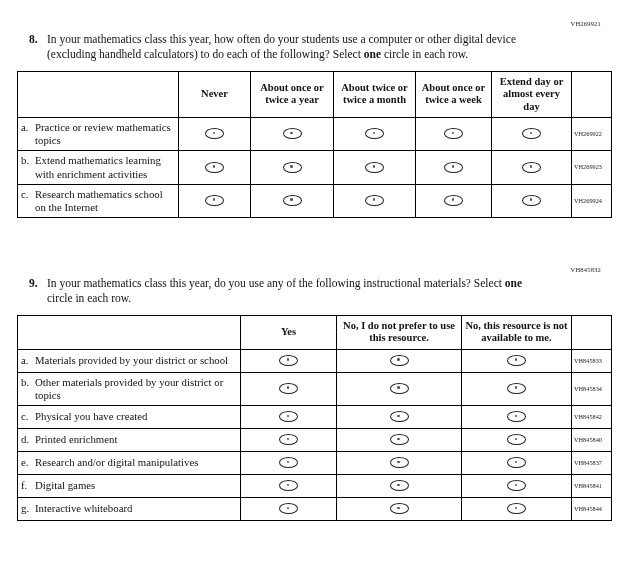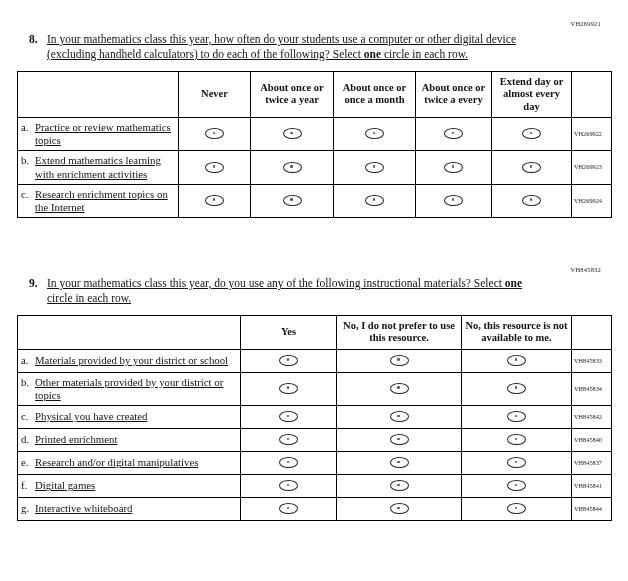--- a/index.html
+++ b/index.html
@@ -6,31 +6,31 @@
   body{
     width:628px;height:581px;overflow:hidden;background:#ffffff;color:#121212;
     font-family:"Liberation Serif","DejaVu Serif",serif;
   }
   .page{padding:20px 17px 0 17px;}
   .form-code{font-size:6.5px;text-align:right;color:#222;letter-spacing:.2px;}
   .form-code.q8c{margin:0 10px 5px 0;}
   .form-code.q9c{margin:48px 10px 3px 0;}
   .question{display:flex;margin:2px 70px 9px 12px;}
   .qnum{font-weight:bold;font-size:11.5px;flex:0 0 18px;line-height:1.3;}
-  .qtext{font-size:11.5px;line-height:1.3;text-decoration:underline;}
+  .qtext{font-size:11.5px;line-height:1.3;}
   table.grid{border-collapse:collapse;width:594px;table-layout:fixed;}
   .grid th,.grid td{border:1px solid #000;}
   .grid th{
     font-size:10.5px;font-weight:bold;text-align:center;vertical-align:middle;
     line-height:1.18;padding:4px 2px;
   }
   .grid td.stub{font-size:10.8px;padding:3px 4px 3px 3px;vertical-align:middle;}
   .stub-inner{display:flex;line-height:1.22;}
   .rl{flex:0 0 14px;}
-  .rt{flex:1;text-decoration:underline;}
+  .rt{flex:1;}
   .grid td.opt{text-align:center;vertical-align:middle;padding:2px 0;}
   .grid td.codecol{font-size:6.3px;vertical-align:middle;padding:0 1px 0 2px;color:#222;line-height:1;}
   .oval{
     display:inline-block;width:17px;height:9px;border:1.2px solid #222;
     border-radius:50%;position:relative;background:#fff;cursor:pointer;
   }
   .oval::after{
     content:"";position:absolute;left:6.5px;top:2.6px;width:2.6px;height:2.6px;
     border-radius:50%;background:#555;
   }
@@ -69,22 +69,22 @@
         <col class="c3">
         <col class="c4">
         <col class="c5">
         <col class="c-code">
     </colgroup>
     <thead>
       <tr>
         <th></th>
         <th>Never</th>
         <th>About once or twice a year</th>
-        <th>About once or once a month</th>
-        <th>About once or twice a every</th>
+        <th>About twice or twice a month</th>
+        <th>About once or twice a week</th>
         <th>Extend day or almost every day</th>
         <th></th>
       </tr>
     </thead>
     <tbody>
       <tr>
         <td class="stub">
           <div class="stub-inner">
               <span class="rl">a.</span>
               <span class="rt">Practice or review mathematics topics</span>
@@ -108,21 +108,21 @@
         <td class="opt"><span class="oval"></span></td>
         <td class="opt"><span class="oval"></span></td>
         <td class="opt"><span class="oval"></span></td>
         <td class="opt"><span class="oval"></span></td>
         <td class="codecol">VH269923</td>
       </tr>
       <tr>
         <td class="stub">
           <div class="stub-inner">
               <span class="rl">c.</span>
-              <span class="rt">Research enrichment topics on the Internet</span>
+              <span class="rt">Research mathematics school on the Internet</span>
             </div>
         </td>
         <td class="opt"><span class="oval"></span></td>
         <td class="opt"><span class="oval"></span></td>
         <td class="opt"><span class="oval"></span></td>
         <td class="opt"><span class="oval"></span></td>
         <td class="opt"><span class="oval"></span></td>
         <td class="codecol">VH269924</td>
       </tr>
     </tbody>

